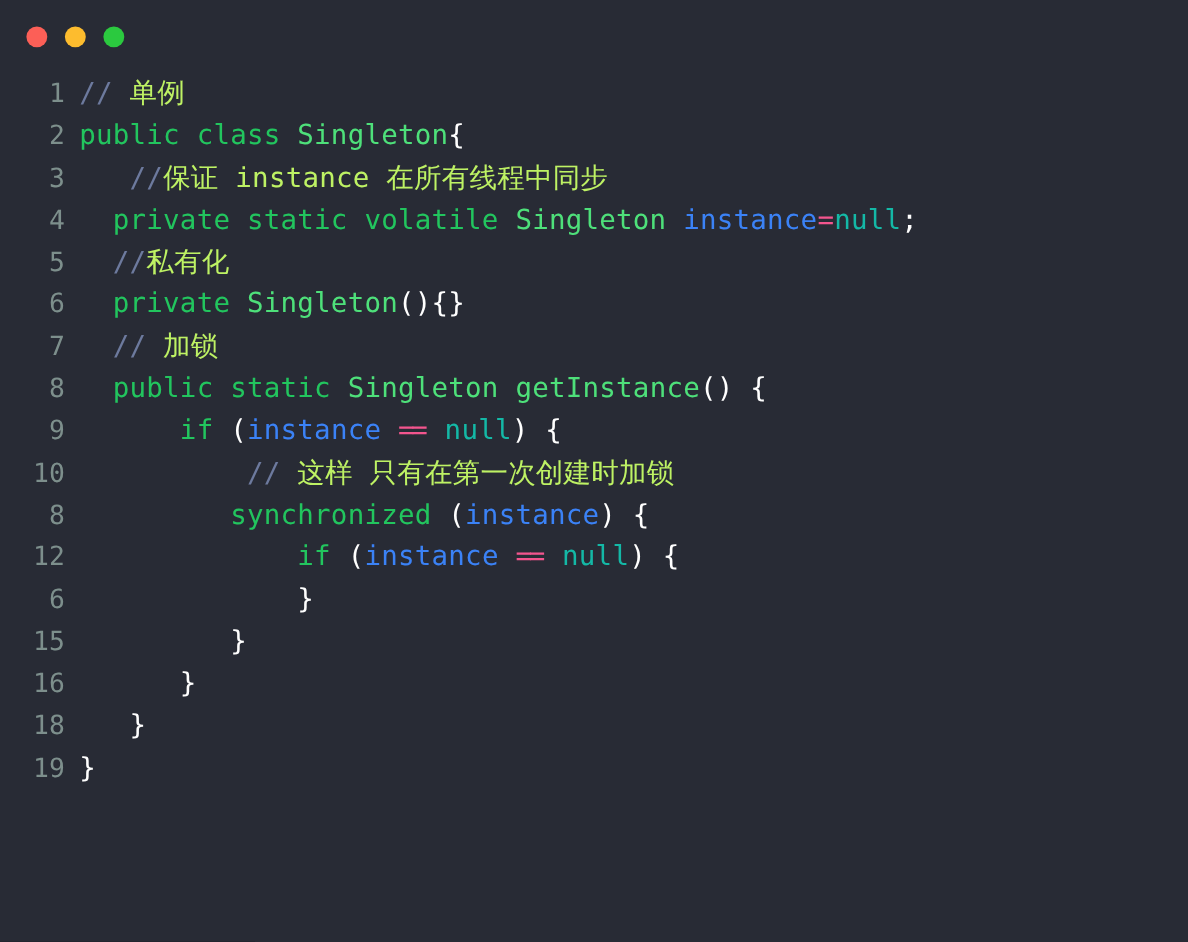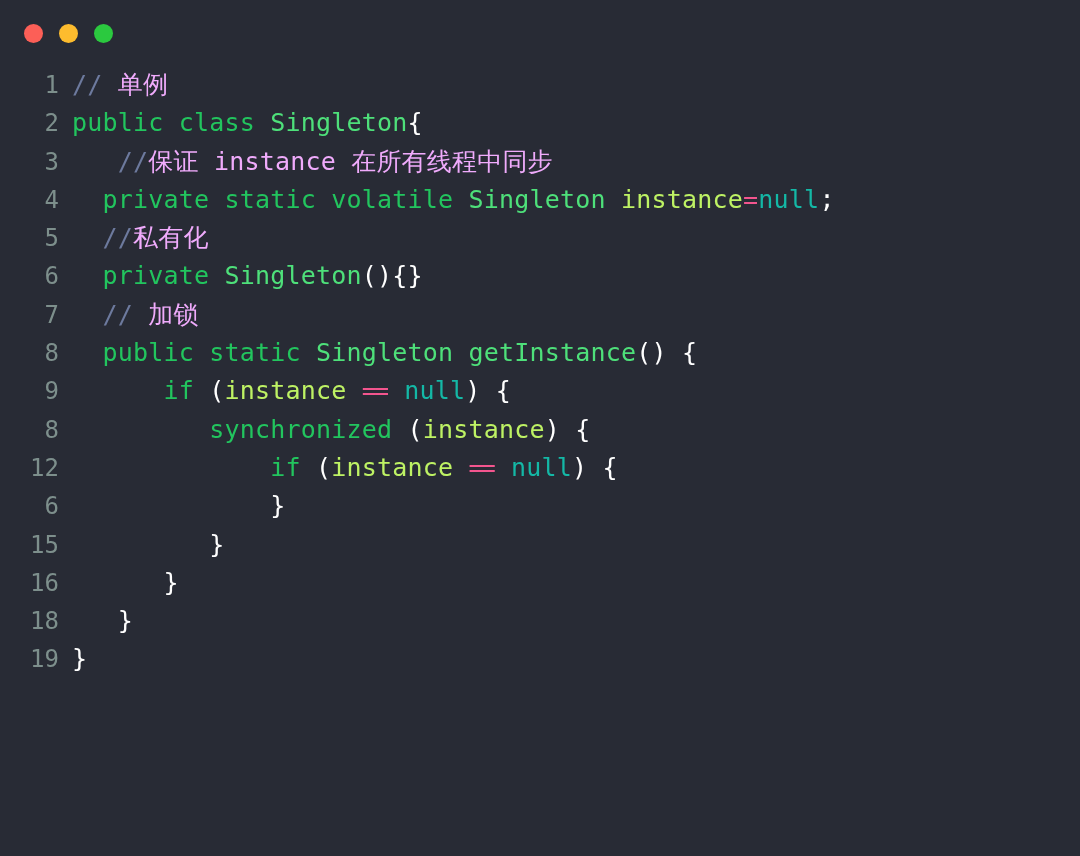--- a/index.html
+++ b/index.html
@@ -73,26 +73,26 @@
   .linetext {
     flex: 1 1 auto;
     white-space: pre;
     letter-spacing: 0.2px;
   }
 
   
   .t-kw      { color: #22c55e; text-align: right; }
   .t-type    { color: #4ee07a; }
   .t-fn      { color: #4ee07a; }
-  .t-var     { color: #bef264; }
+  .t-var     { color: #3b82f6; }
   .t-const   { color: #14b8a6; }
   .t-punc    { color: #ffffff; }
   .t-op      { color: #f3558e; }
   .t-cmt-sl  { color: #6d7a9e; }
-  .t-cmt     { color: #f0abfc; }
+  .t-cmt     { color: #bef264; }
 
   .t-cmt, .t-cmt-sl {
     font-style: normal;
   }
 
   .t-eq {
     color: #f3558e;
     letter-spacing: -3px;
     padding-right: 3px;
   }
@@ -150,20 +150,24 @@
     <div class="code-line">
       <span class="lineno">8</span>
       <span class="linetext">  <span class="t-kw">public static </span><span class="t-type">Singleton</span> <span class="t-fn">getInstance</span><span class="t-punc">() {</span></span>
     </div>
 
     <div class="code-line">
       <span class="lineno">9</span>
       <span class="linetext">      <span class="t-kw">if </span><span class="t-punc">(</span><span class="t-var">instance</span> <span class="t-eq">==</span> <span class="t-const">null</span><span class="t-punc">) {</span></span>
     </div>
 
+    <div class="code-line">
+      <span class="lineno">10</span>
+      <span class="linetext">          <span class="t-cmt-sl">//</span><span class="t-cmt"> 这样 只有在第一次创建时加锁</span></span>
+    </div>
 
     <div class="code-line">
       <span class="lineno">8</span>
       <span class="linetext">         <span class="t-kw">synchronized </span><span class="t-punc">(</span><span class="t-var">instance</span><span class="t-punc">) {</span></span>
     </div>
 
     <div class="code-line">
       <span class="lineno">12</span>
       <span class="linetext">             <span class="t-kw">if </span><span class="t-punc">(</span><span class="t-var">instance</span> <span class="t-eq">==</span> <span class="t-const">null</span><span class="t-punc">) {</span></span>
     </div>

